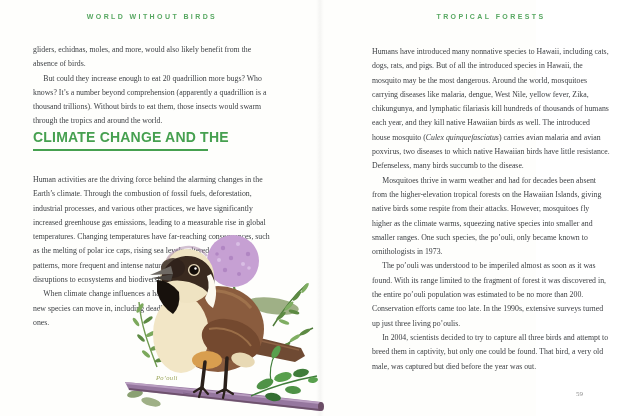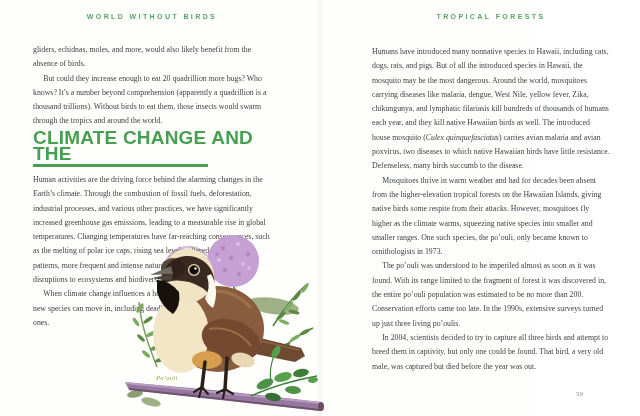--- a/index.html
+++ b/index.html
@@ -14,21 +14,21 @@
   .rh-right{left:372px;width:238px;}
   .textcol{position:absolute;width:280px;transform:scaleX(0.85);transform-origin:0 0;
           font-size:9.2px;line-height:14.3px;text-align:left;}
   .col-left-1{left:33px;top:42px;}
   .col-left-2{left:33px;top:172px;}
   .col-right{left:372px;top:44px;}
   .textcol p{margin:0;padding:0;}
   .indent{text-indent:12px;}
   .it{font-style:italic;}
   .heading-block{position:absolute;left:33px;top:130px;width:250px;}
-  .section-heading{font-family:"Liberation Sans",sans-serif;font-weight:bold;font-size:19px;
+  .section-heading{font-family:"Liberation Sans",sans-serif;font-weight:bold;font-size:14px;
           line-height:15.5px;letter-spacing:0.2px;color:var(--accent-green,#46a050);}
   .heading-rule{width:175px;height:2.5px;background:var(--accent-green,#46a050);margin-top:3px;}
   .st{float:right;clear:right;}
   .s0{width:1px;height:72px;}  .s1{width:26px;height:14.3px;}
   .s2{width:38px;height:14.3px;} .s3{width:67px;height:14.3px;}
   .s4{width:100px;height:14.3px;} .s5{width:115px;height:14.3px;}
   .s6{width:122px;height:62px;}
   .illustration{position:absolute;left:123px;top:234px;width:212px;height:182px;}
   .caption{position:absolute;left:156px;top:374px;font-size:6.5px;font-style:italic;
           letter-spacing:0.3px;color:var(--caption-green,#99a356);}

